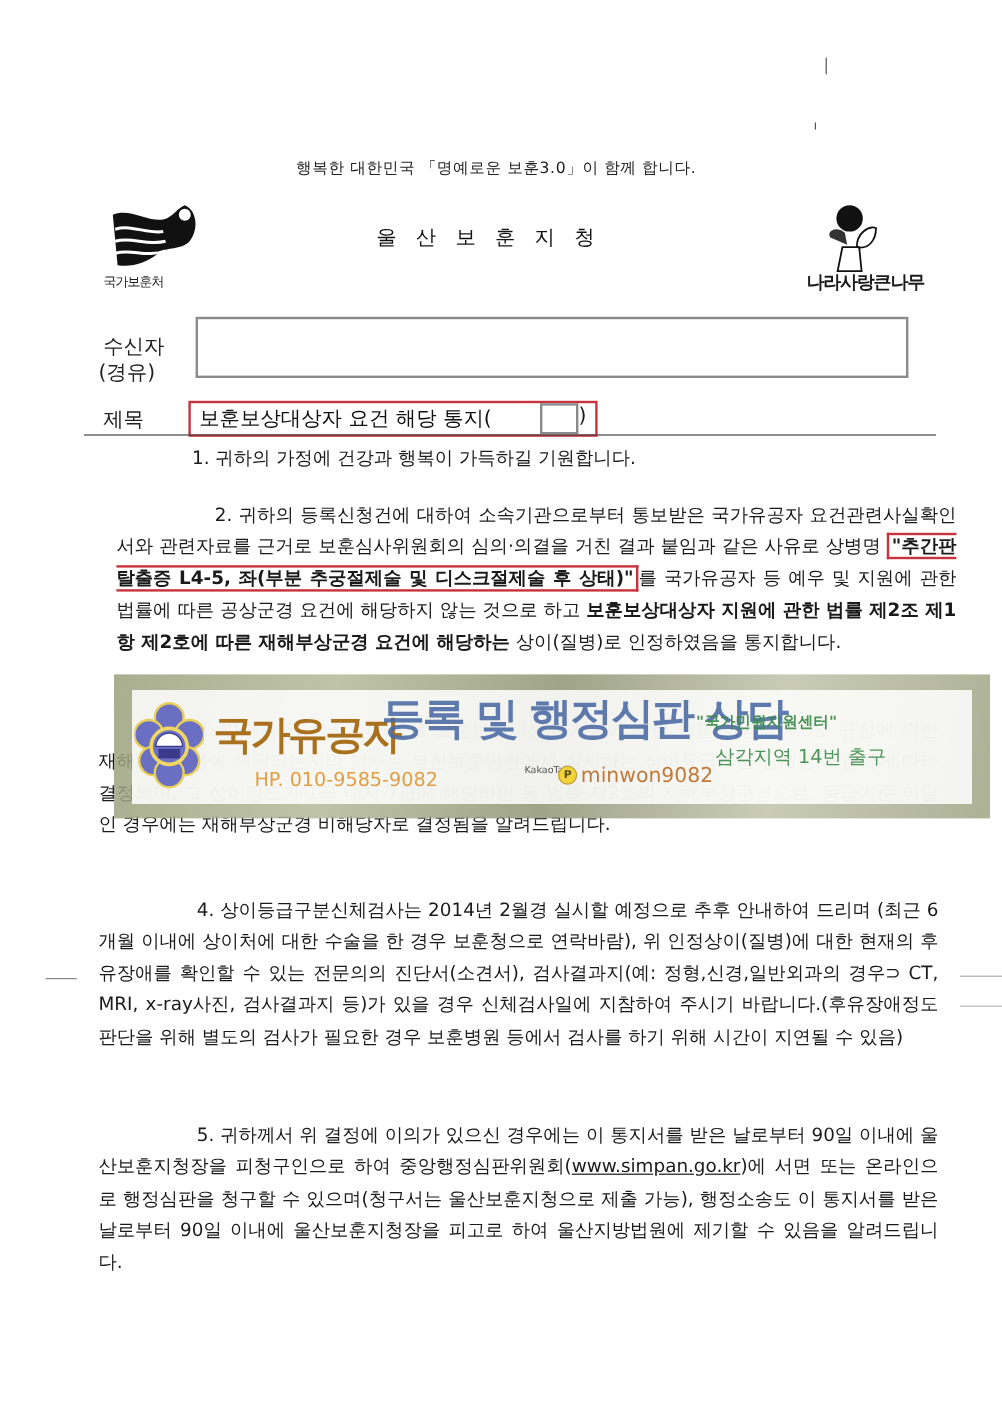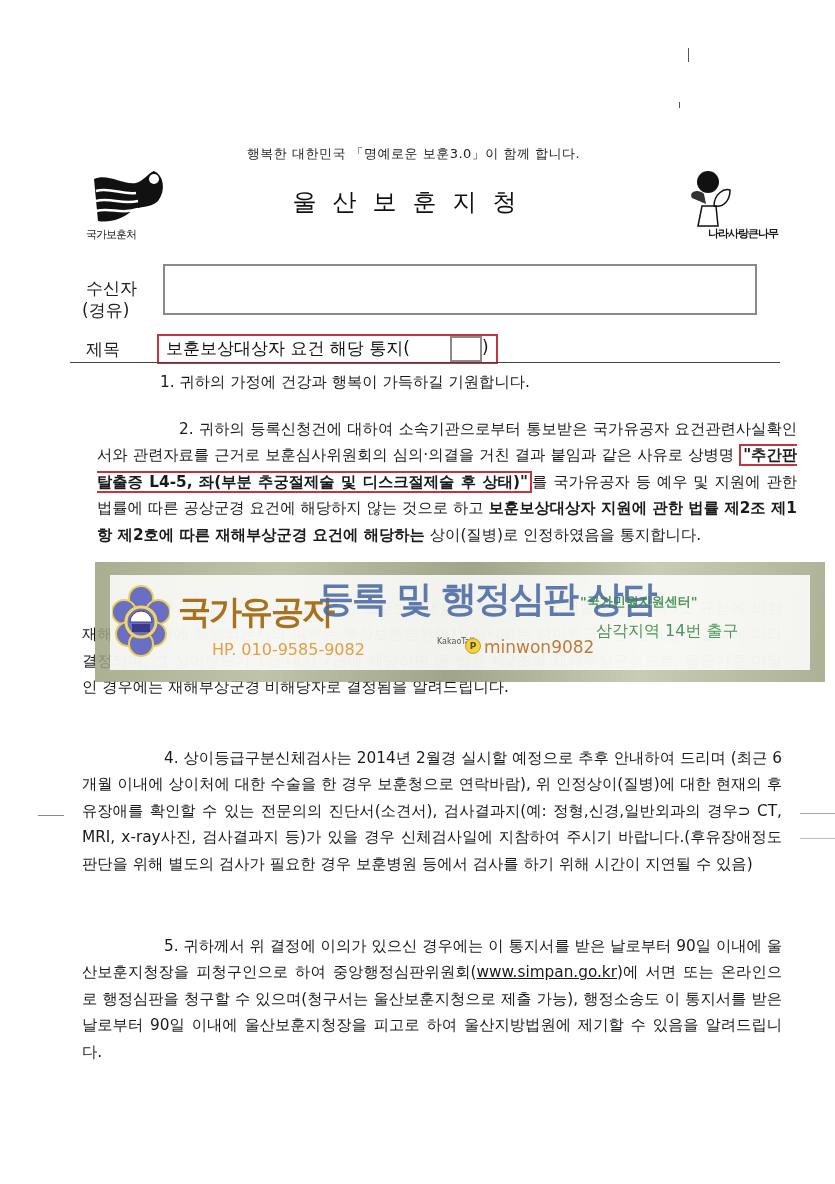--- a/index.html
+++ b/index.html
@@ -1,24 +1,24 @@
 <!DOCTYPE html>
 <html><head>
 <meta charset="utf-8">
 <style>
   html, body { margin: 0; padding: 0; background: #ffffff; }
   body { width: 835px; height: 1184px; position: relative; overflow: hidden;
          font-family: "DejaVu Sans", "Liberation Sans", sans-serif; color: #1a1a1a; }
   .abs { position: absolute; }
-  .slogan { left: 0; width: 827px; top: 145px; text-align: center; font-size: 13px; color: #222; letter-spacing: 0.5px; }
-  .agency { left: 0; width: 825px; top: 186px; text-align: center; font-size: 24px; letter-spacing: 16px; color: #111; }
+  .slogan { left: 0; width: 827px; top: 131px; text-align: center; font-size: 13px; color: #222; letter-spacing: 0.5px; }
+  .agency { left: 0; width: 825px; top: 186px; text-align: center; font-size: 17px; letter-spacing: 16px; color: #111; }
   .logo-left { left: 88px; top: 165px; width: 80px; height: 80px; }
   .logo-left-label { left: 86px; top: 227px; font-size: 11px; font-weight: normal; letter-spacing: -1px; }
   .logo-right { left: 684px; top: 170px; width: 50px; height: 60px; }
-  .logo-right-label { left: 708px; top: 226px; font-size: 11px; font-weight: bold; letter-spacing: -1px; }
+  .logo-right-label { left: 672px; top: 226px; font-size: 15px; font-weight: bold; letter-spacing: -1px; }
   .mark { background: #555; }
   .label { font-size: 17px; color: #222; }
   .recipient-box { left: 163px; top: 264px; width: 590px; height: 47px; border: 2px solid #8a8a8a; background: #fff; }
   .subject-box { left: 157px; top: 334px; width: 337px; height: 26px; border: 2px solid #c8323c; }
   .subject-text { left: 166px; top: 337px; font-size: 17px; color: #111; }
   .subject-small-box { left: 450px; top: 336px; width: 28px; height: 22px; border: 2px solid #8a8a8a; background:#fff; }
   .subject-paren { left: 482px; top: 337px; font-size: 17px; }
   .hr { left: 70px; top: 362px; width: 710px; height: 1px; background: #444; }
   .para { left: 82px; width: 700px; font-size: 15.3px; line-height: 26.4px; color: #1a1a1a; text-align: justify; }
   .para .indent { padding-left: 100px; }

